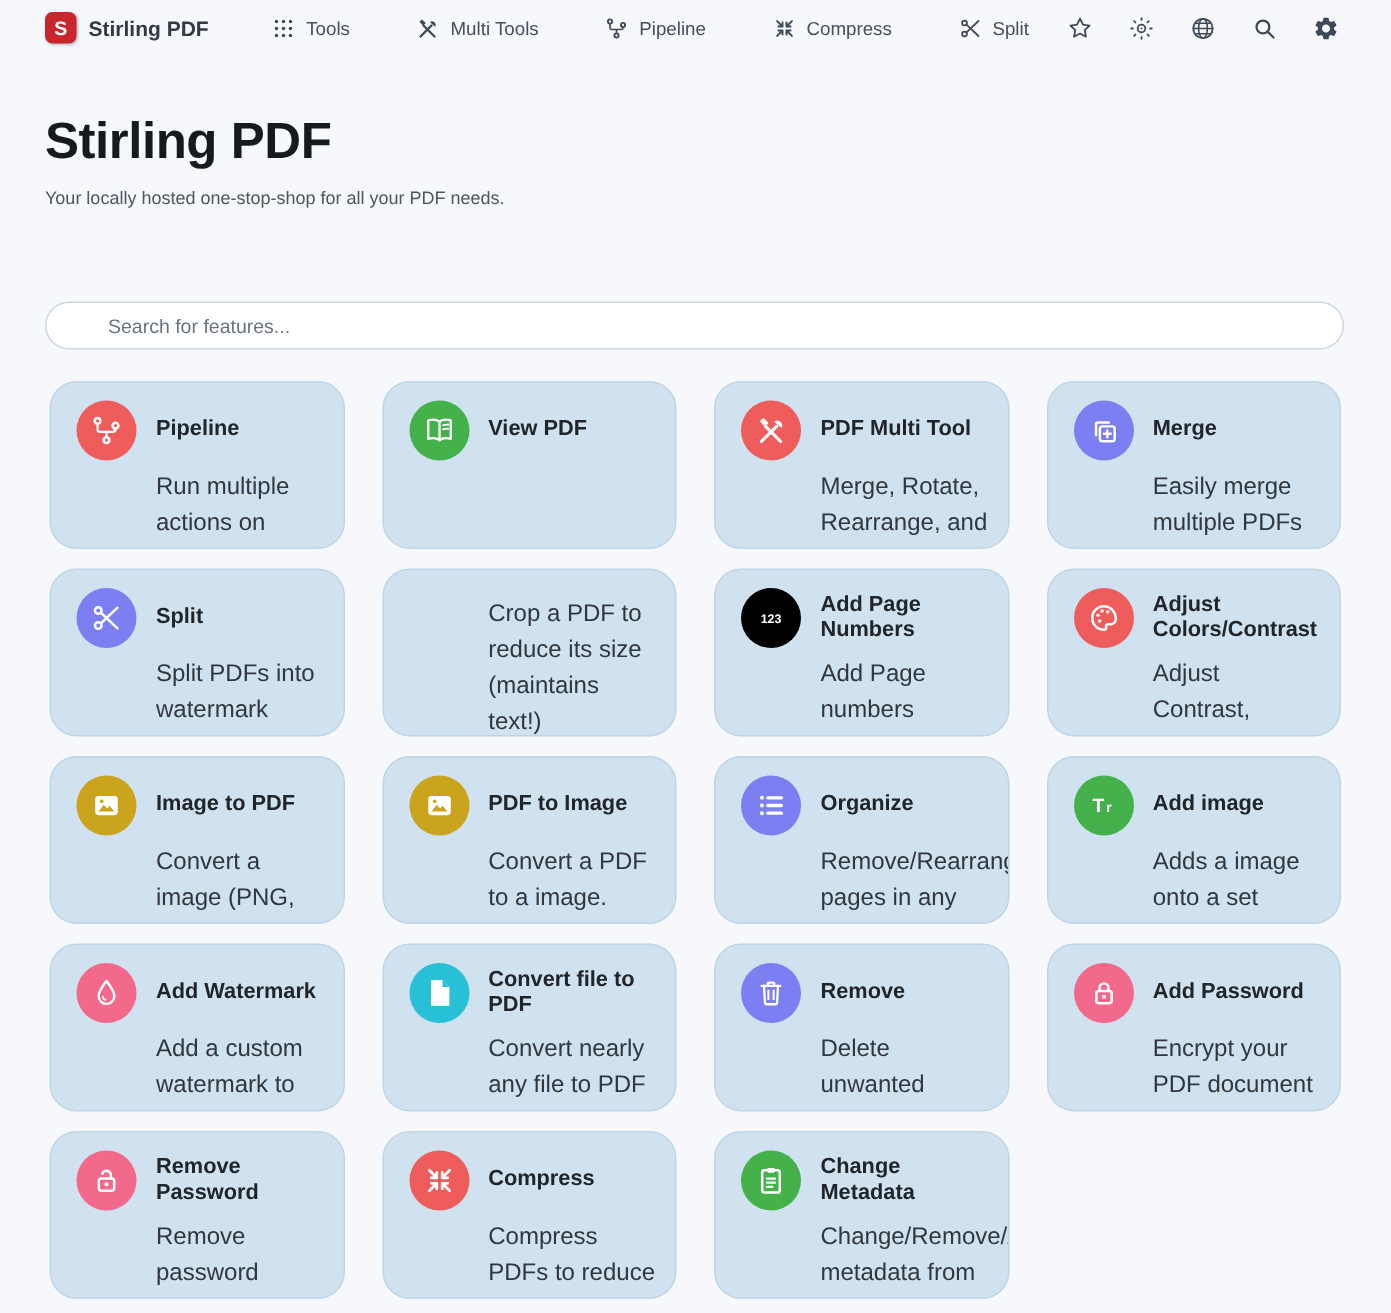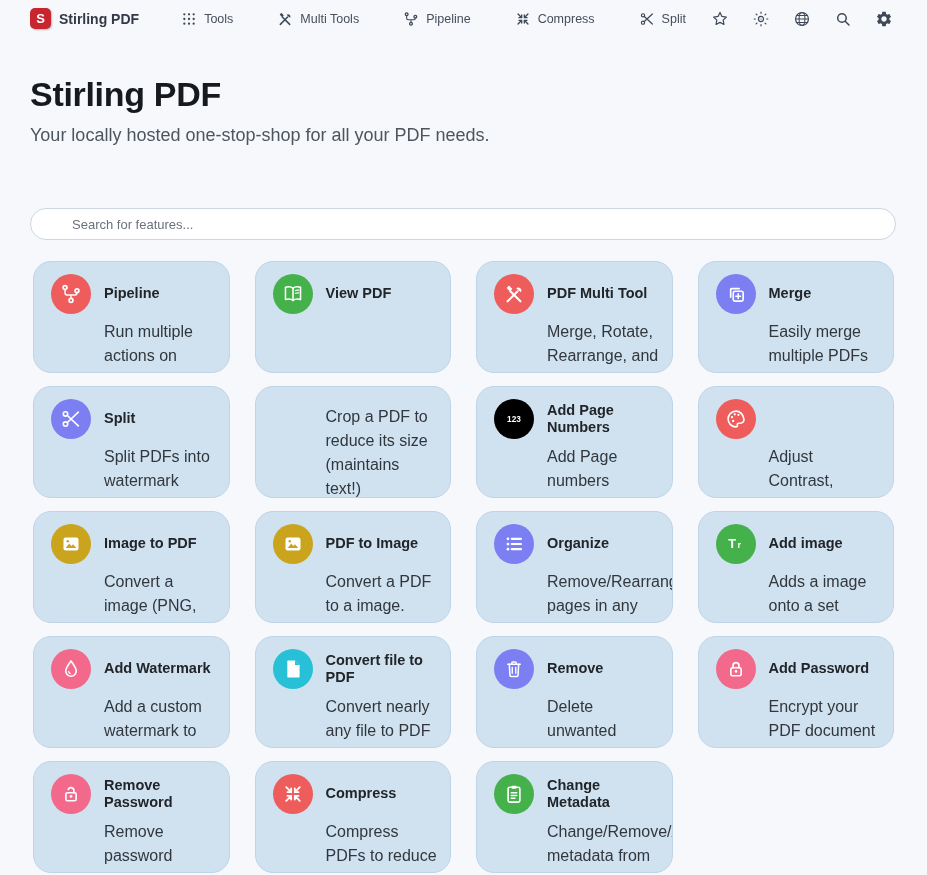--- a/index.html
+++ b/index.html
@@ -26,21 +26,21 @@
   .nav-item{display:flex;align-items:center;gap:7px;cursor:pointer;}
   .nav-ic{width:16px;height:16px;color:#3e4958;display:block;}
   .nav-label{font-size:12.5px;color:#454f5d;}
   .nav-actions{margin-left:auto;display:flex;align-items:center;gap:23px;padding-right:14px;}
   .action-btn{width:18px;height:18px;color:#3e4958;cursor:pointer;display:block;}
   .action-btn .ic{width:100%;height:100%;}
 
   
   .hero{padding:40px 30px 0;}
   .hero-title{font-size:34px;font-weight:600;color:#16191e;letter-spacing:-.3px;line-height:1.15;}
-  .hero-subtitle{margin-top:11px;font-size:18px;color:#4d565e;}
+  .hero-subtitle{margin-top:11px;font-size:12px;color:#4d565e;}
 
   
   .search-bar{
     margin:62px 31px 0 30px;height:32px;box-sizing:border-box;
     background:#fff;border:1px solid #ccd6e2;border-radius:16px;
     display:flex;align-items:center;gap:10px;padding:0 14px;
   }
   .search-ic{width:15px;height:15px;color:#4a5259;flex:0 0 auto;}
   .search-input{
     flex:1;border:none;outline:none;background:transparent;
@@ -295,20 +295,21 @@
                 <path d="M12 3.4 a8.6 8.6 0 1 0 0 17.2 c1.2 0 1.9-1 1.5-1.9 -.4-1 .2-2.1 1.6-2.1 h1.9 a3.9 3.9 0 0 0 3.6-4.7 C20 7 16.4 3.4 12 3.4 Z" stroke-width="1.8"></path>
                 <g class="fl">
                   <circle cx="7.6" cy="10" r="1.25"></circle>
                   <circle cx="10.6" cy="6.9" r="1.25"></circle>
                   <circle cx="14.7" cy="7.4" r="1.25"></circle>
                   <circle cx="8.9" cy="14.2" r="1.25"></circle>
                 </g>
               </svg>
             </span>
       </div>
+      <div class="card-title">Adjust Colors/Contrast</div>
     </div>
     <div class="card-desc">Adjust Contrast, Saturation and Brightness of a PDF</div>
   </div>
       <div class="card">
     <div class="card-head">
       <div class="badge" style="background: rgb(201, 164, 28); --bc: #c9a41c;">
         <span class="badge-ic">
               <svg viewBox="0 0 24 24" class="ic">
                 <rect class="fl" x="3.8" y="5" width="16.4" height="14" rx="2.4"></rect>
                 <path class="ko" d="M6.2 16.4 L10 11.4 L12.4 14.2 L14.2 12.2 L17.8 16.4 Z"></path>

